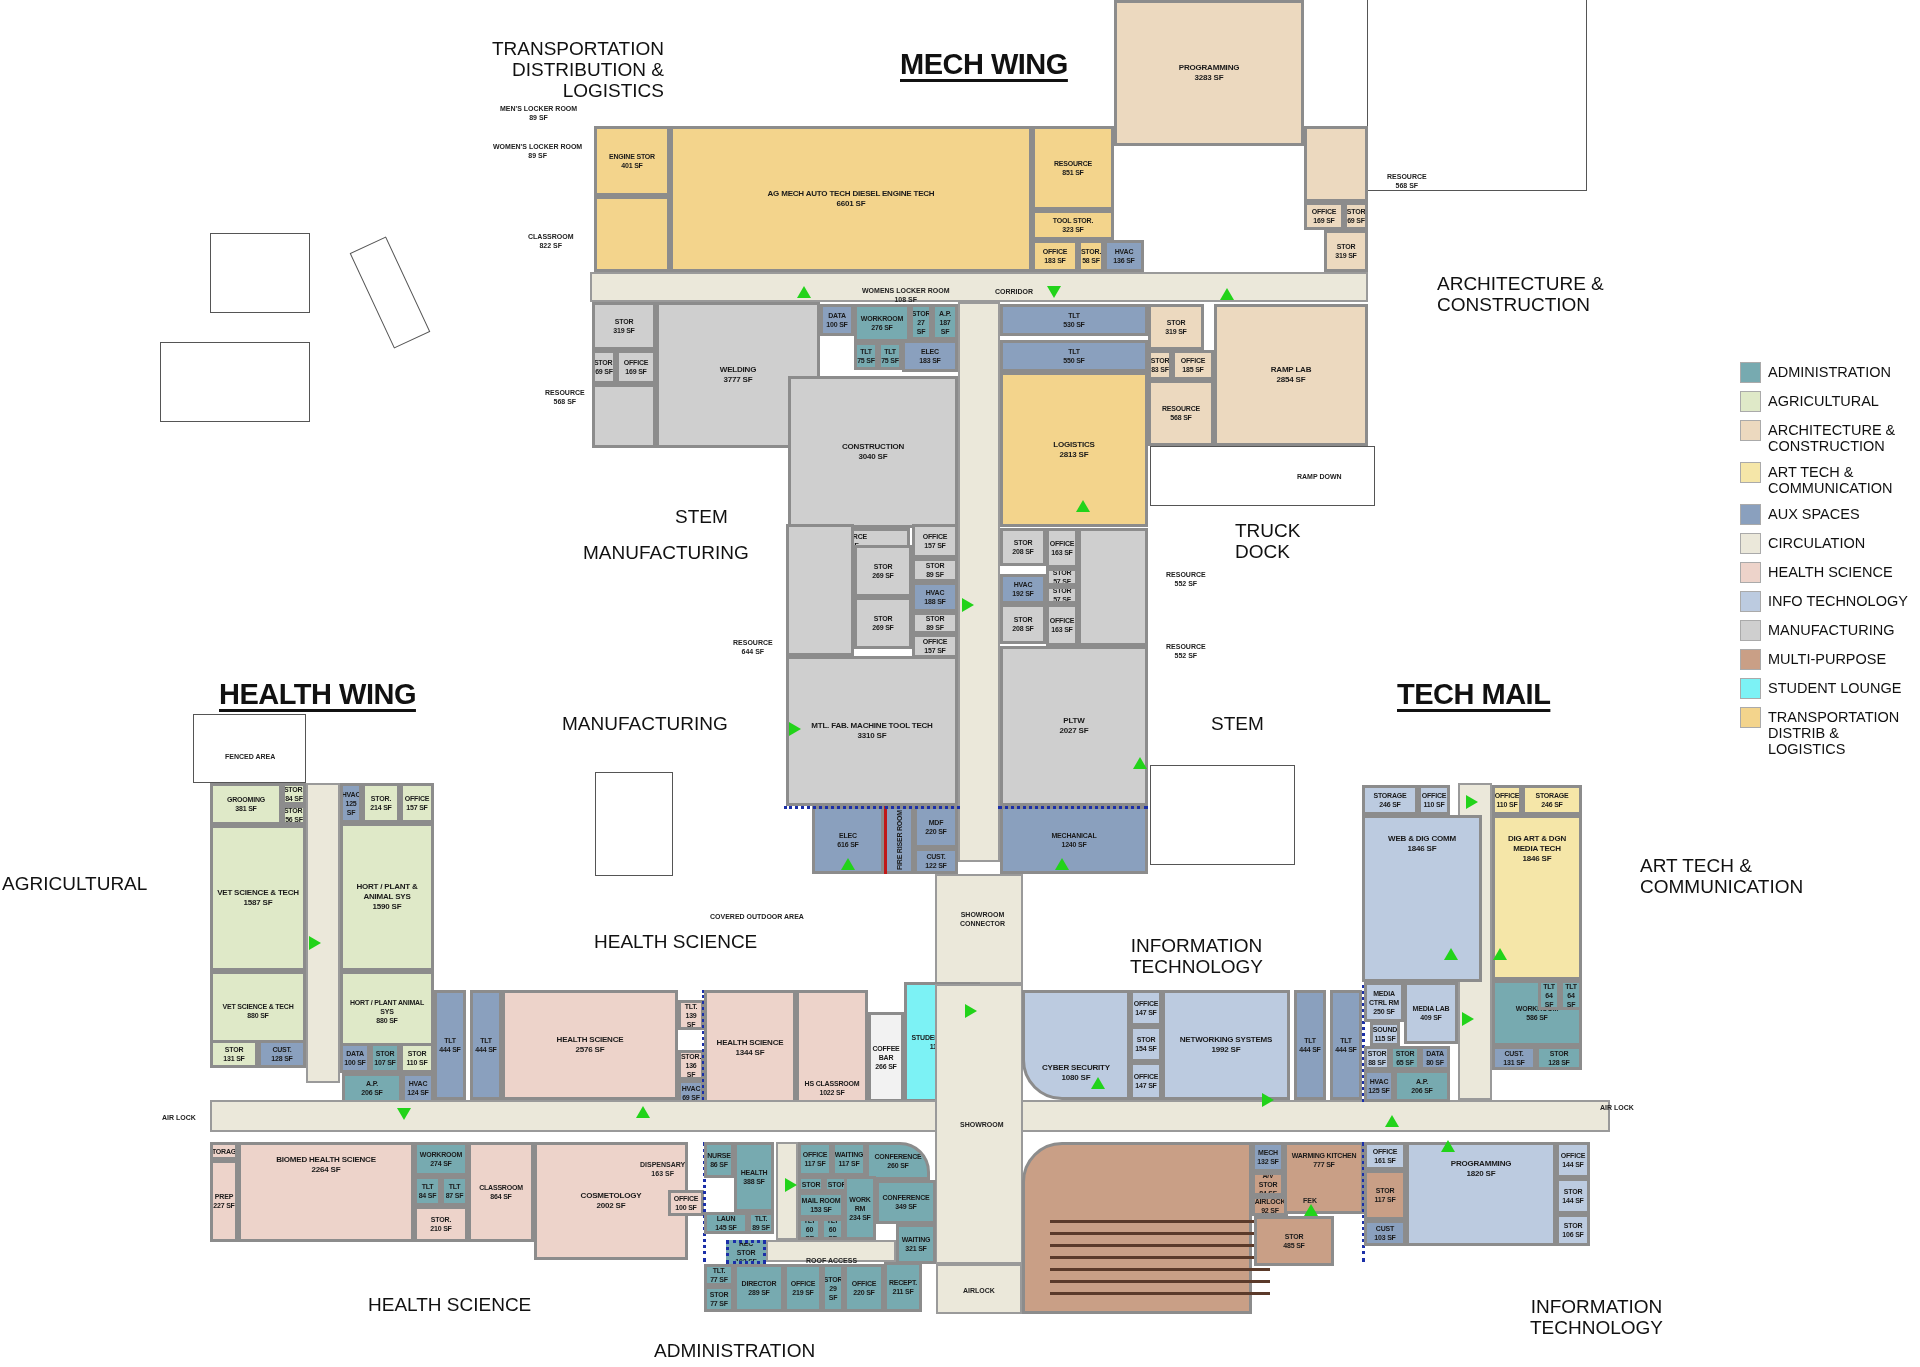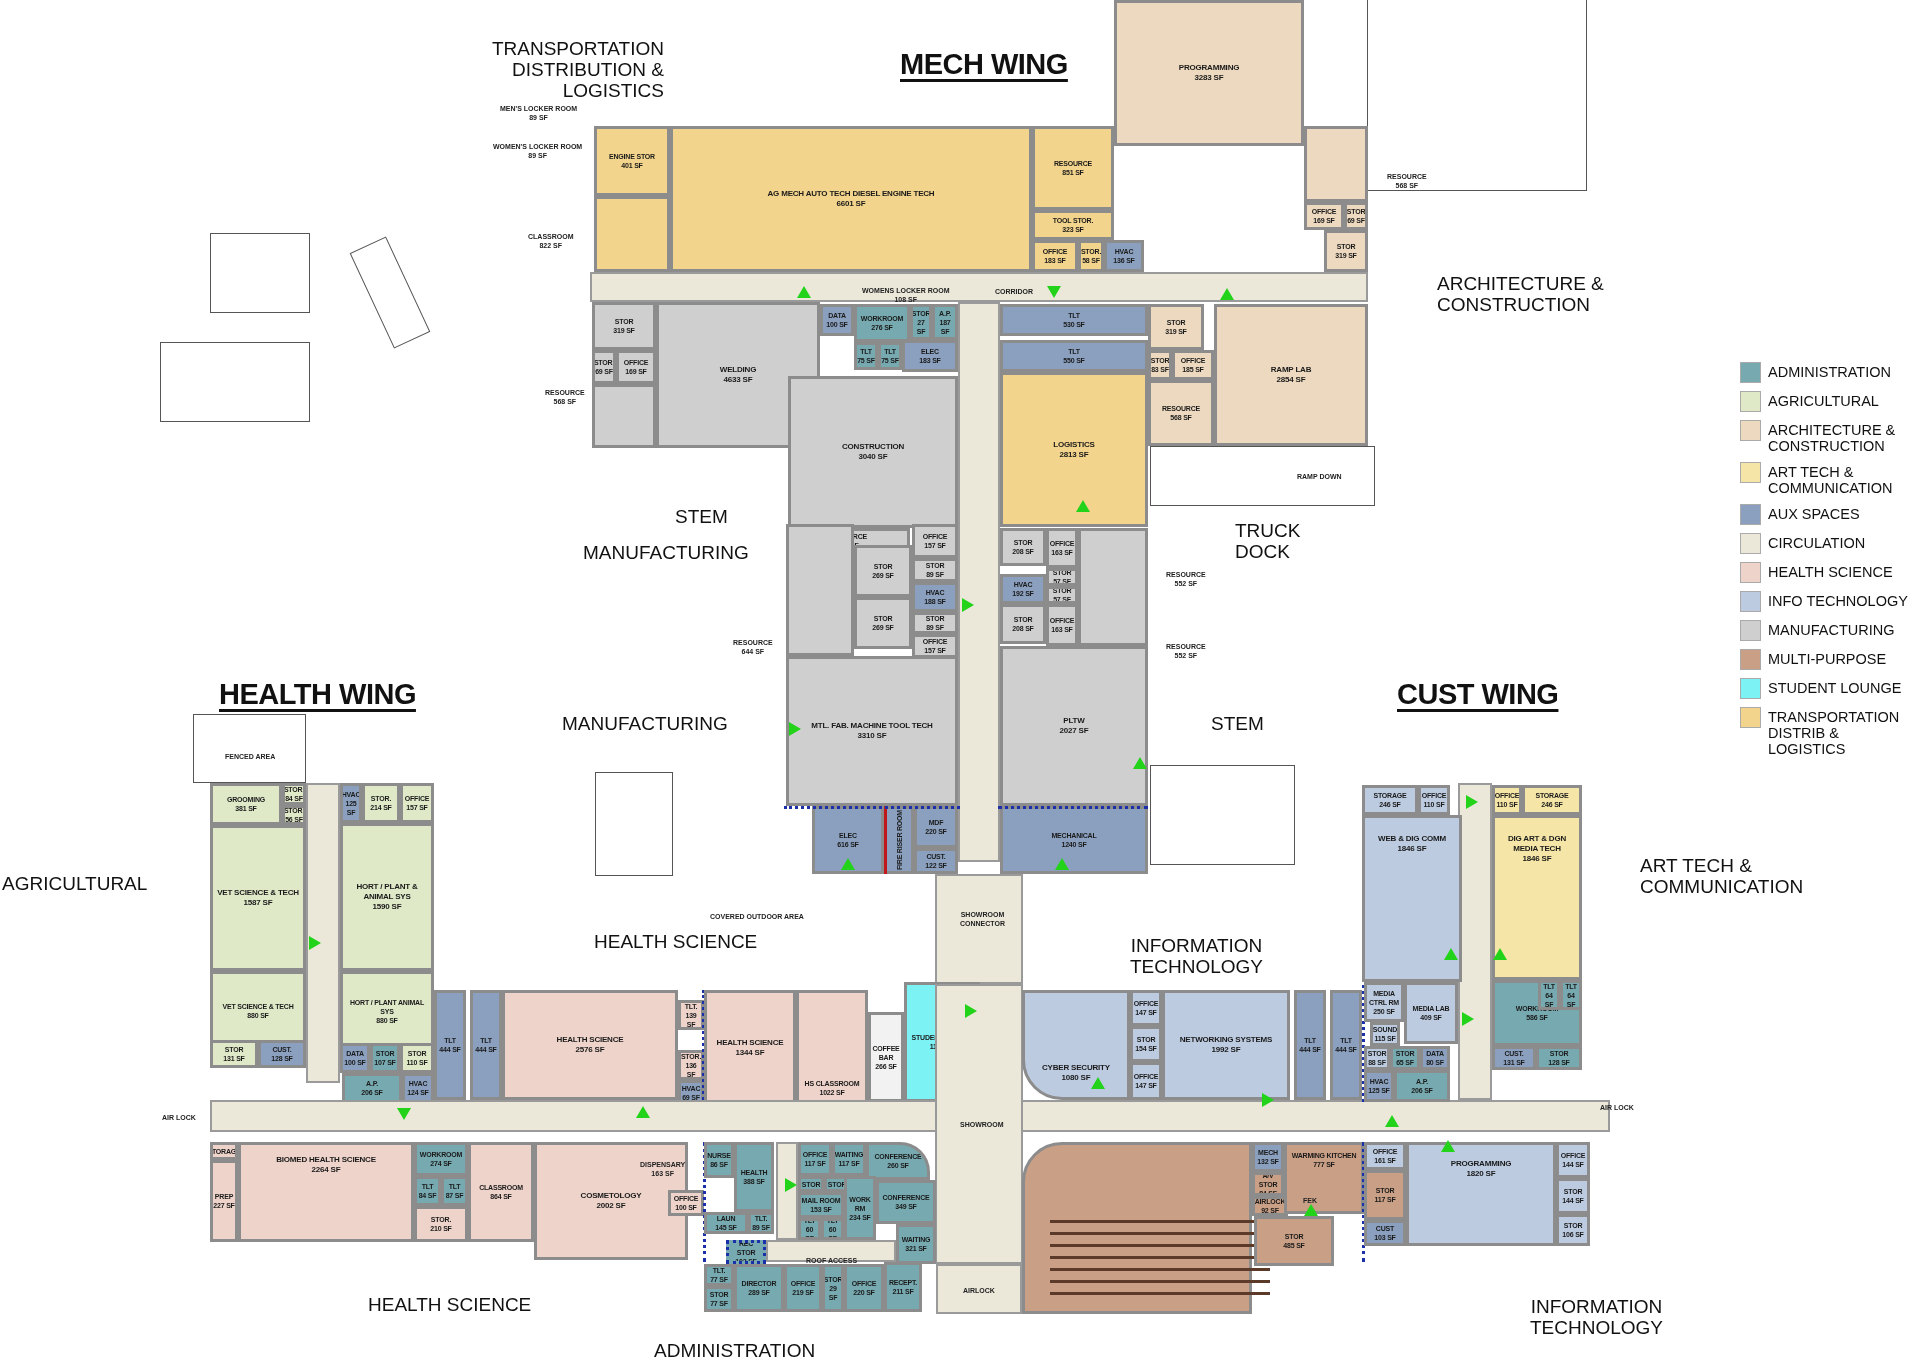--- a/index.html
+++ b/index.html
@@ -46,21 +46,21 @@
 <div class="outline" style="left:160px;top:342px;width:150px;height:80px;"></div>
 <div class="outline" style="left:370px;top:240px;width:40px;height:105px;transform:rotate(-25deg);"></div>
 <div class="outline" style="left:1367px;top:0px;width:220px;height:191px;border-top:none;"></div>
 <div class="outline" style="left:595px;top:772px;width:78px;height:104px;"></div>
 <div class="outline" style="left:1150px;top:765px;width:145px;height:100px;"></div>
 <div class="outline" style="left:193px;top:714px;width:113px;height:69px;"></div>
 <div class="small" style="left:225px;top:752px;">FENCED AREA</div>
 
 <div class="wing" style="left:900px;top:48px;">MECH WING</div>
 <div class="wing" style="left:219px;top:678px;">HEALTH WING</div>
-<div class="wing" style="left:1397px;top:678px;">CUST WING</div>
+<div class="wing" style="left:1397px;top:678px;">TECH MAIL</div>
 
 <div class="lbl r" style="left:460px;top:38px;width:204px;white-space:pre-line;">TRANSPORTATION
 DISTRIBUTION &amp;
 LOGISTICS</div>
 <div class="lbl" style="left:1437px;top:273px;white-space:pre-line;">ARCHITECTURE &amp;
 CONSTRUCTION</div>
 <div class="lbl" style="left:675px;top:506px;">STEM</div>
 <div class="lbl" style="left:583px;top:542px;">MANUFACTURING</div>
 <div class="lbl" style="left:1235px;top:520px;white-space:pre-line;">TRUCK
 DOCK</div>
@@ -146,21 +146,21 @@
   </div>
 <div class="room c-mfg" style="left:616px;top:350px;width:40px;height:34px;">
     <span class="nm">OFFICE</span>
     <span class="sf">169 SF</span>
   </div>
 <div class="room c-mfg" style="left:592px;top:384px;width:64px;height:64px;"></div>
 <div class="small" style="left:545px;top:388px;white-space:pre-line;">RESOURCE
 568 SF</div>
 <div class="room c-mfg big" style="left:656px;top:302px;width:164px;height:146px;">
     <span class="nm">WELDING</span>
-    <span class="sf">4633 SF</span>
+    <span class="sf">3777 SF</span>
   </div>
 <div class="room c-aux" style="left:820px;top:304px;width:34px;height:32px;">
     <span class="nm">DATA</span>
     <span class="sf">100 SF</span>
   </div>
 <div class="room c-admin" style="left:854px;top:304px;width:56px;height:38px;">
     <span class="nm">WORKROOM</span>
     <span class="sf">276 SF</span>
   </div>
 <div class="room c-admin" style="left:910px;top:304px;width:22px;height:36px;">
@@ -715,21 +715,21 @@
 
 <div class="circ" style="left:1458px;top:783px;width:34px;height:317px;"></div>
 <div class="room c-it" style="left:1362px;top:785px;width:56px;height:30px;">
     <span class="nm">STORAGE</span>
     <span class="sf">246 SF</span>
   </div>
 <div class="room c-it" style="left:1418px;top:785px;width:32px;height:30px;">
     <span class="nm">OFFICE</span>
     <span class="sf">110 SF</span>
   </div>
-<div class="room c-it big" style="left:1362px;top:815px;width:100px;height:167px;justify-content:flex-start;padding-top:16px;">
+<div class="room c-it big" style="left:1362px;top:815px;width:120px;height:167px;justify-content:flex-start;padding-top:16px;">
     <span class="nm">WEB &amp; DIG COMM</span>
     <span class="sf">1846 SF</span>
   </div>
 <div class="room c-art" style="left:1492px;top:785px;width:30px;height:30px;">
     <span class="nm">OFFICE</span>
     <span class="sf">110 SF</span>
   </div>
 <div class="room c-art" style="left:1522px;top:785px;width:60px;height:30px;">
     <span class="nm">STORAGE</span>
     <span class="sf">246 SF</span>

